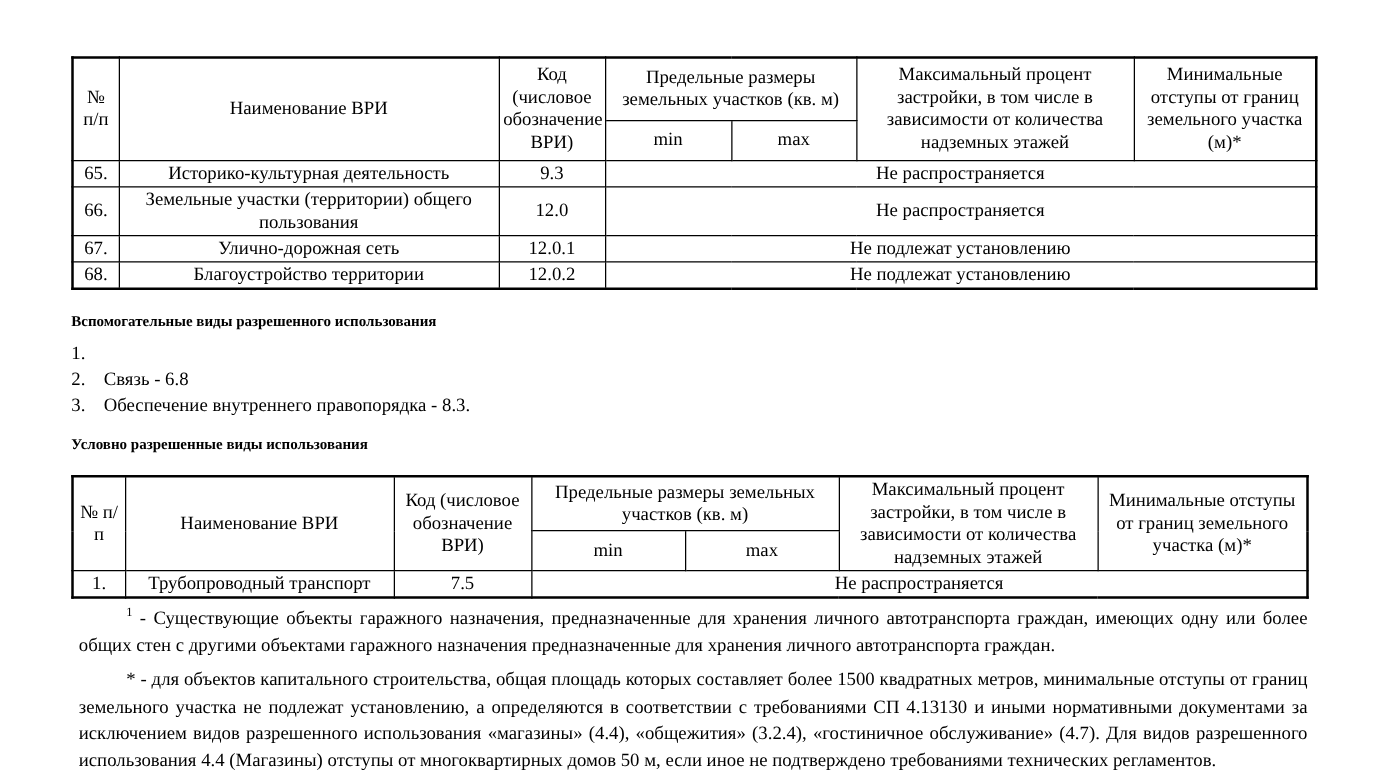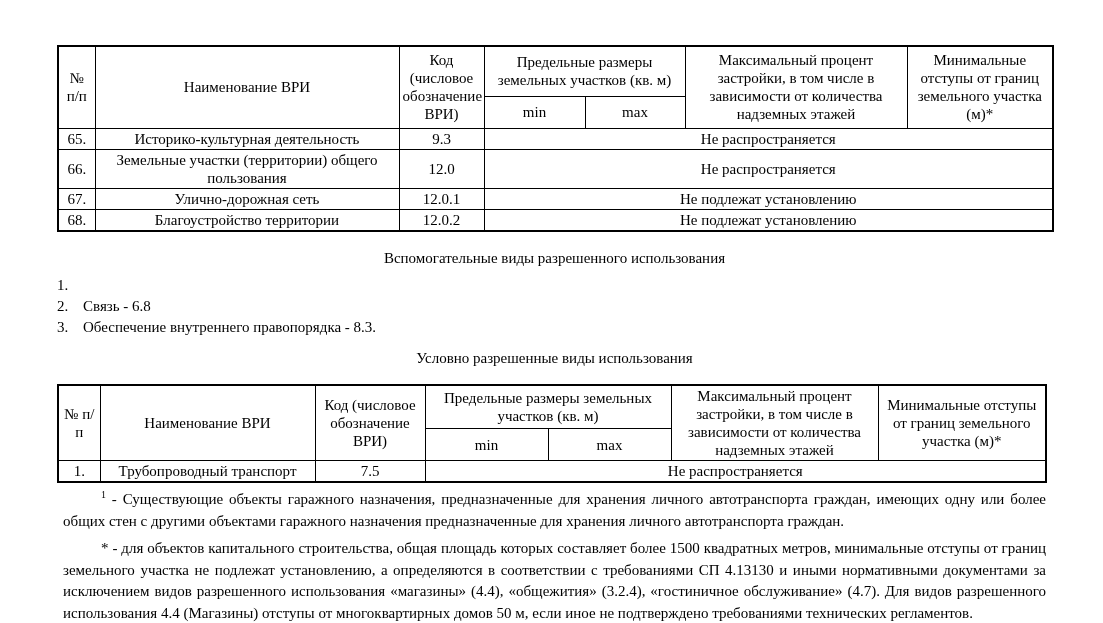--- a/index.html
+++ b/index.html
@@ -27,23 +27,23 @@
   .t1 .h-top td { height:50px; }
   .t1 .h-sub td { height:32px; }
   .t1 .r-1 td { height:19px; }
   .t1 .r-2 td { height:35px; }
   .t1 .r-3 td { height:19px;margin-left:12px; }
   .t1 .r-4 td { height:21px; }
   .t2 .h-top td { height:44px; }
   .t2 .h-sub td { height:32px; }
   .t2 .r-1 td { height:20px; }
   .heading {
-    text-align:center;
-    font-size:15px;
-    font-weight:normal;
+    text-align:left;
+    font-size:12px;
+    font-weight:bold;
   }
   .heading-aux { margin:18px 0 8px 0; }
   .heading-cond { margin:12px 0 0 0; }
   .aux-list { font-size:15px; line-height:21px; }
   .aux-item { display:flex; }
   .aux-item .num { width:26px; }
   .t2 { margin-top:17px; }
   .footnotes {
     margin-top:5px;
     font-size:15px;

